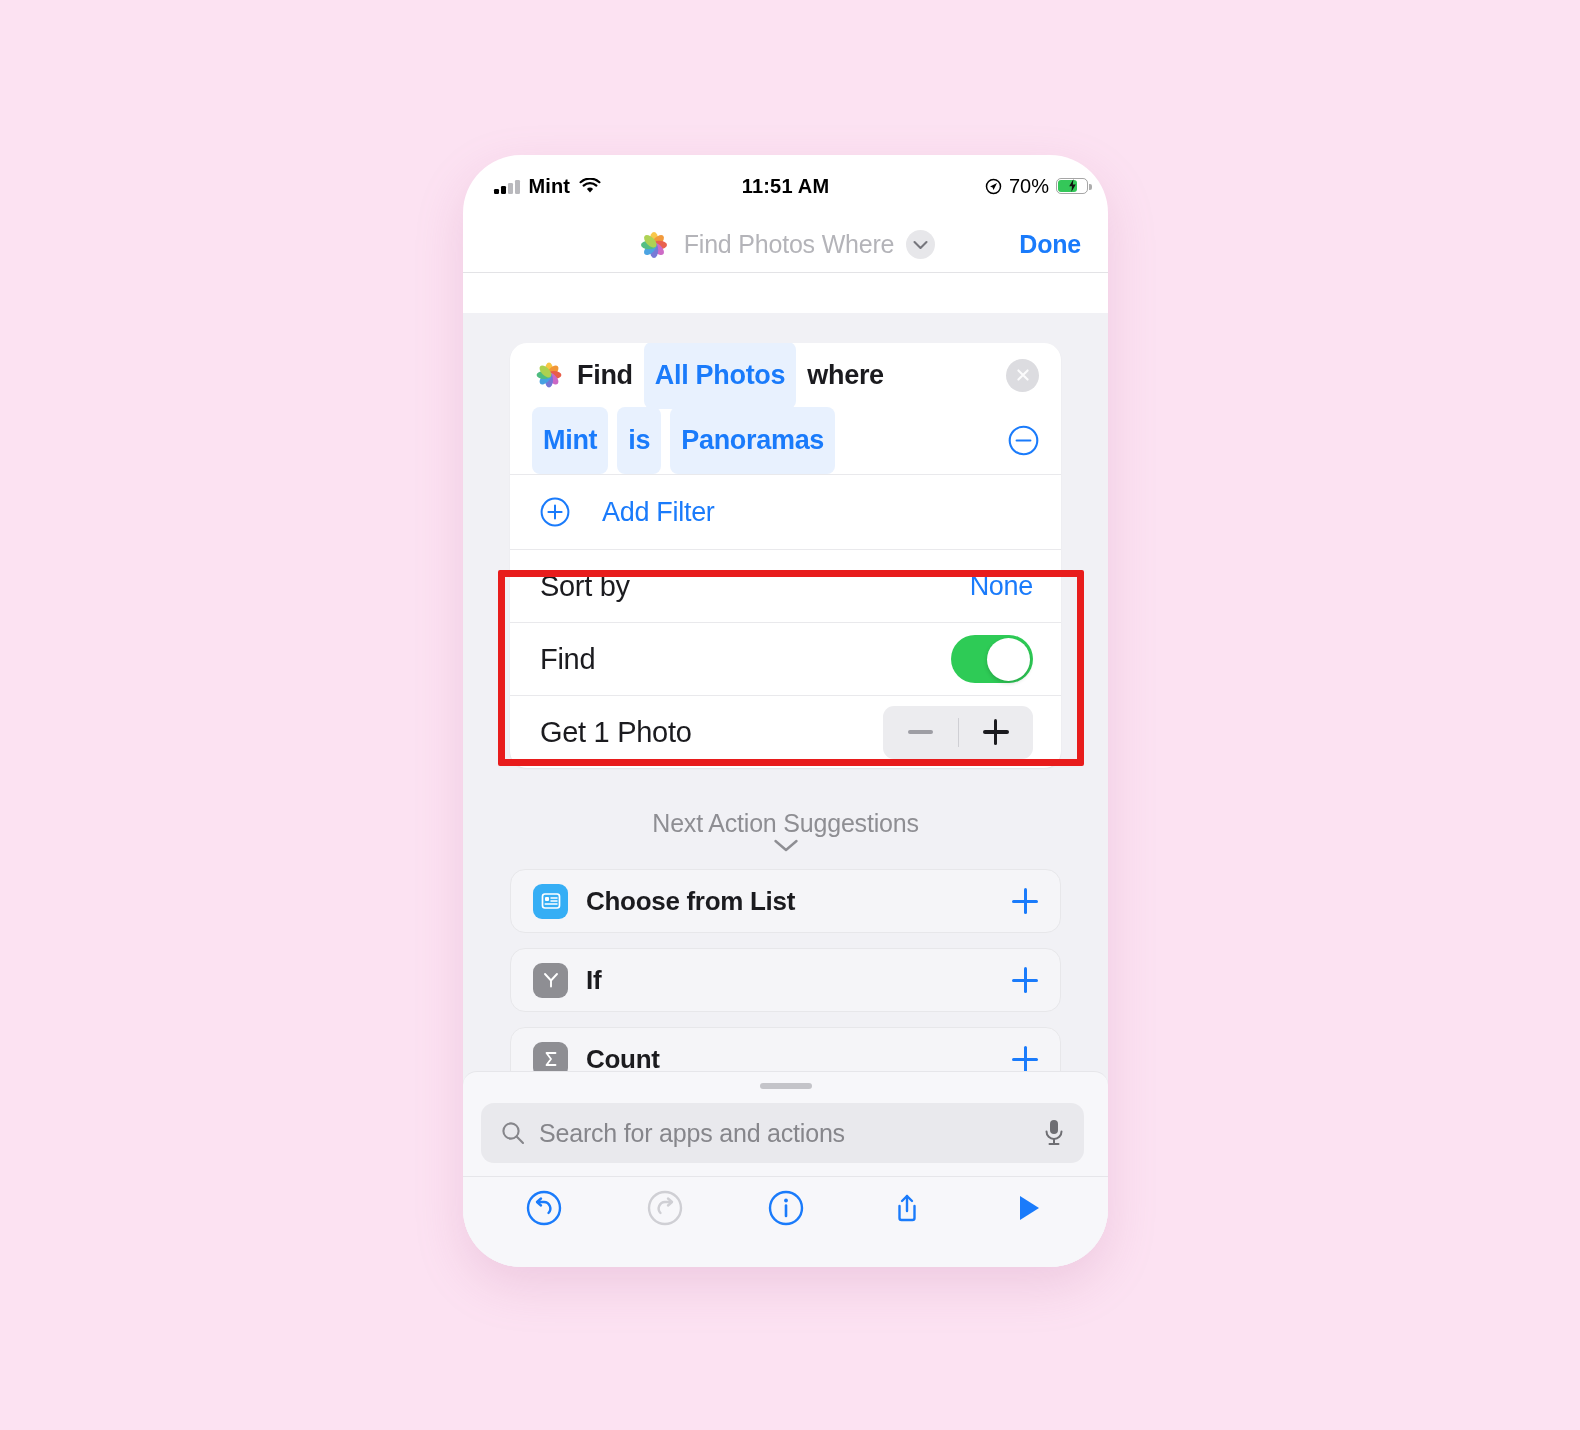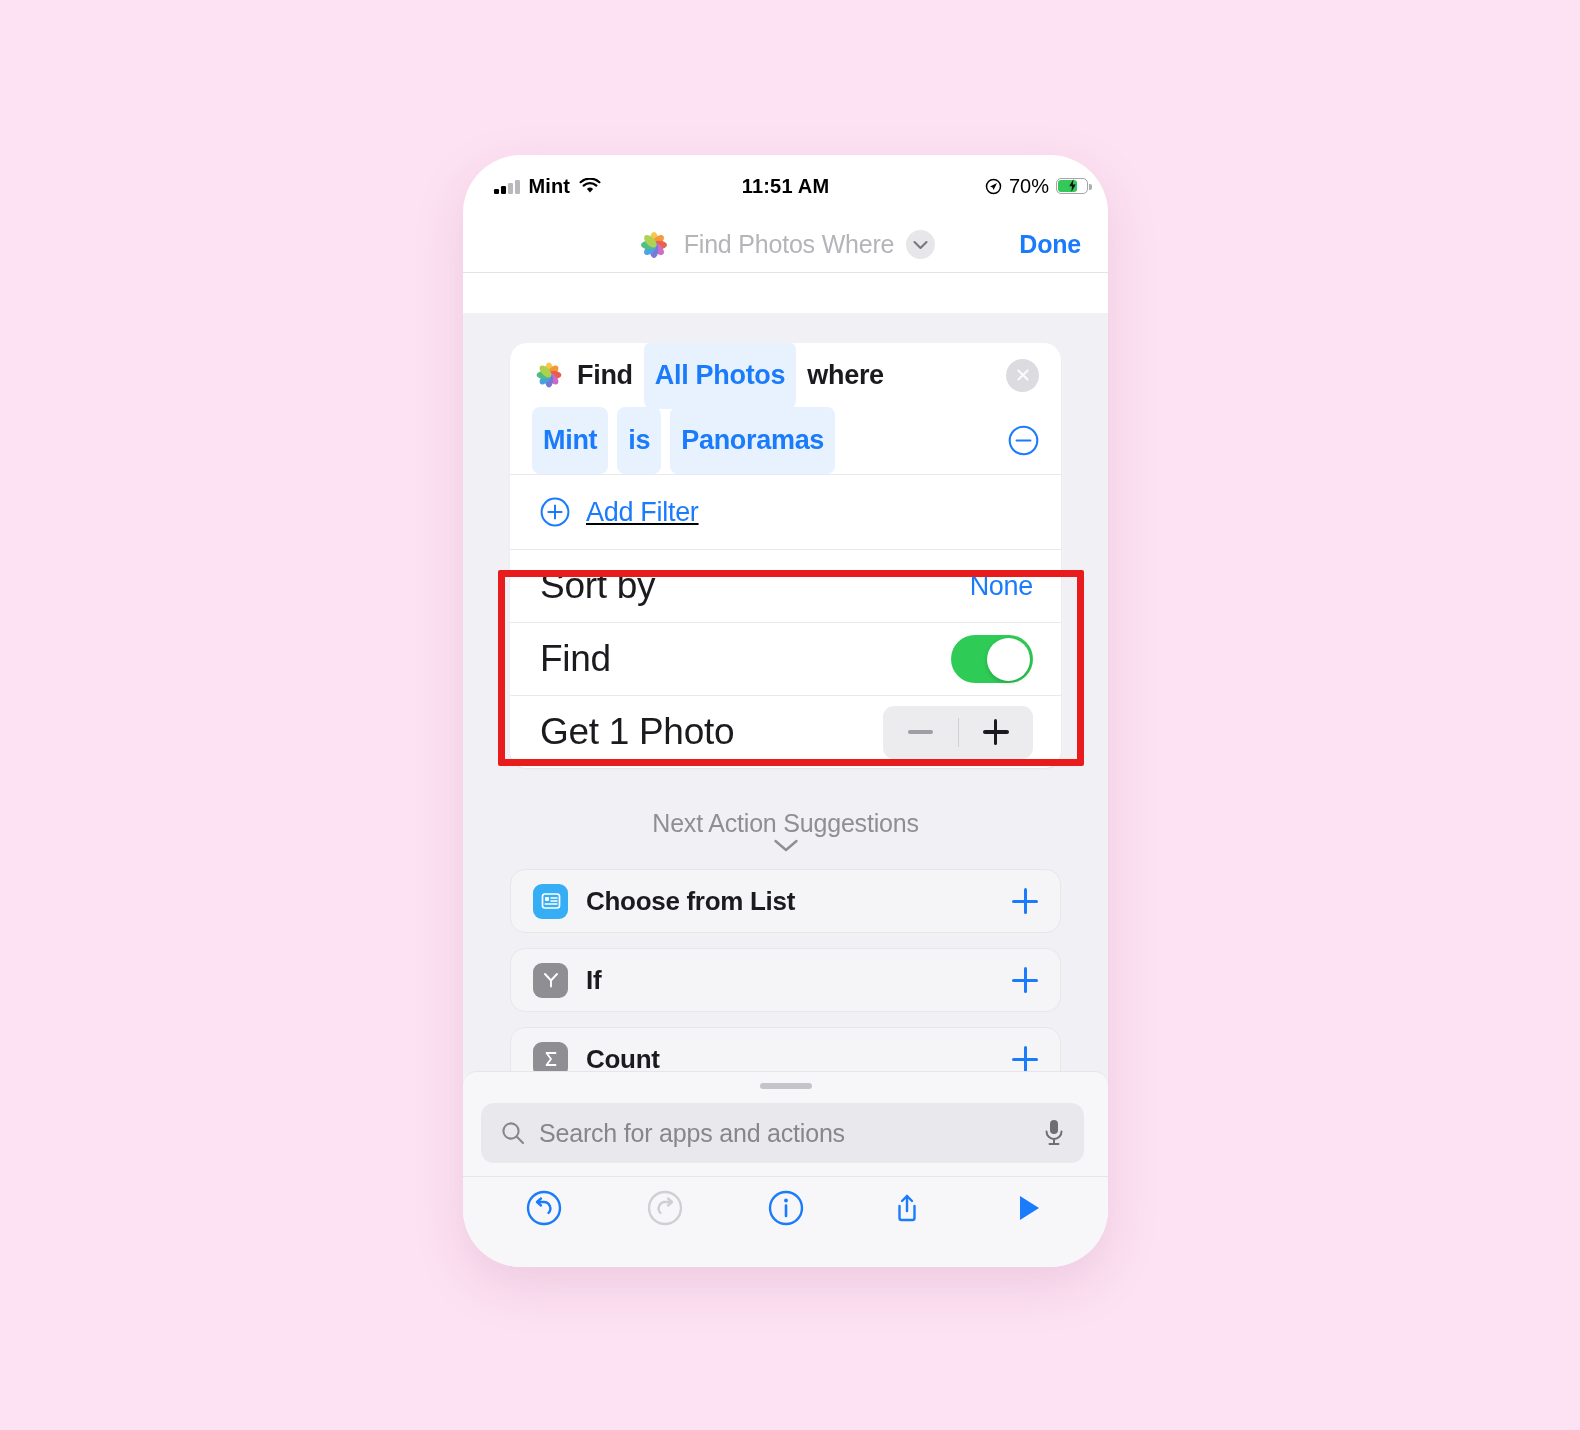--- a/index.html
+++ b/index.html
@@ -215,38 +215,37 @@
     padding-left: 22px;
   }
   .minus-circle {
     position: absolute;
     right: 22px;
     width: 31px; height: 31px;
   }
 
   .addfilter-row {
     height: 74px;
-    gap: 16px;
+    gap: 32px;
     padding-left: 30px;
-    text-decoration: underline;
   }
   .plus-circle { width: 30px; height: 30px; flex: none; }
   .addfilter-label {
     font-size: 27px;
     color: #1a7bfb;
     letter-spacing: -.3px;
   }
 
   .setting-row {
     height: 72px;
     justify-content: space-between;
     padding: 0 28px 0 30px;
   }
   .setting-label {
-    font-size: 37px;
+    font-size: 29px;
     color: #1b1b1f;
     letter-spacing: -.3px;
   }
   .setting-value {
     font-size: 27px;
     color: #1a7bfb;
     letter-spacing: -.3px;
   }
 
   .toggle {

